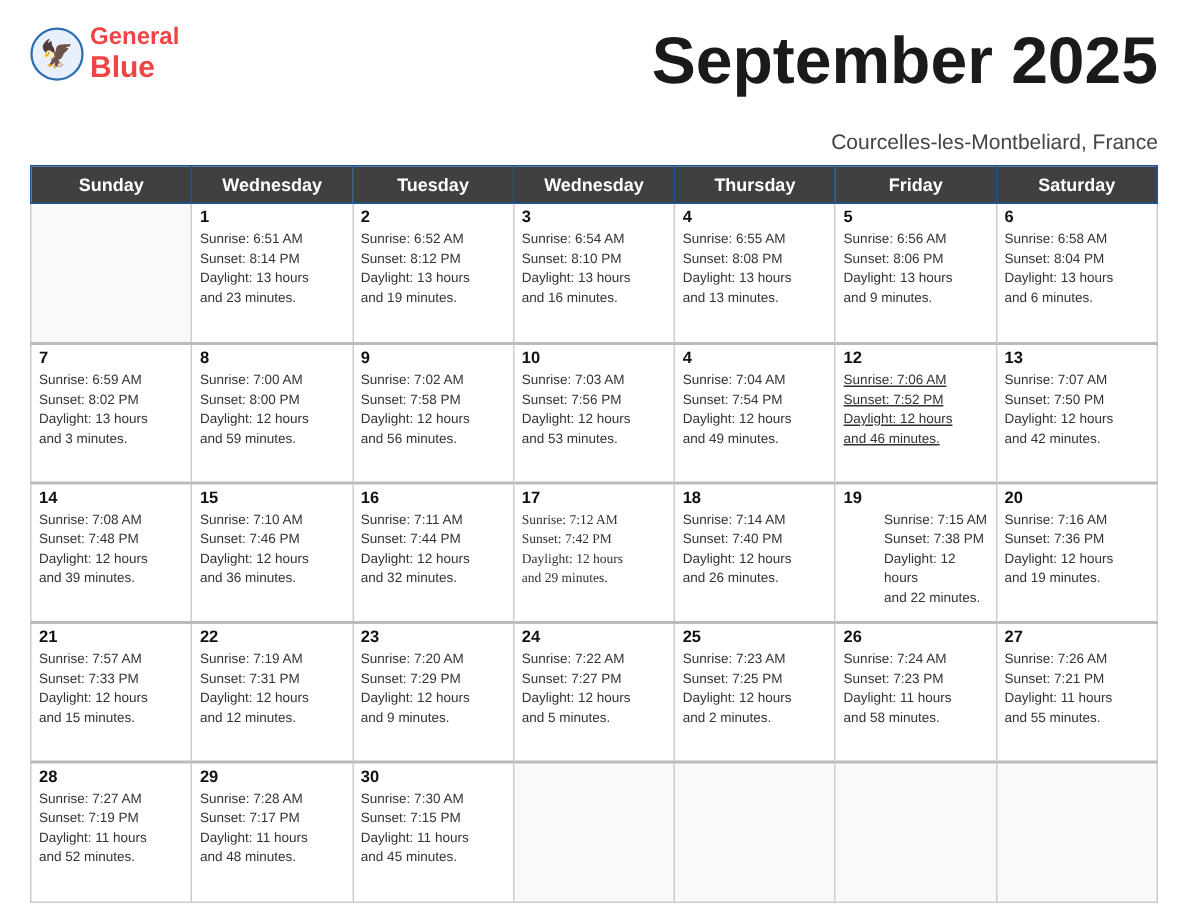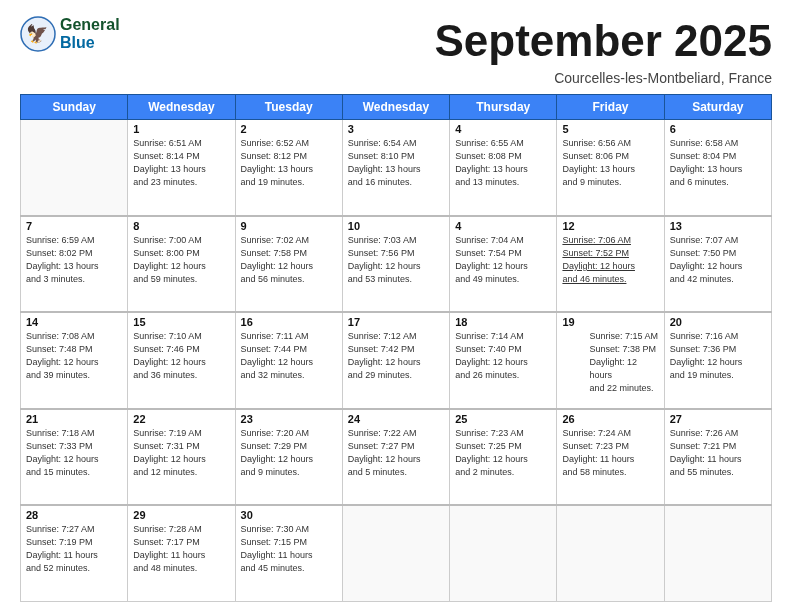--- a/index.html
+++ b/index.html
@@ -36,31 +36,31 @@
       text-align: right;
     }
     .main-title {
       font-size: 44px;
       font-weight: bold;
       color: #1a1a1a;
     }
     .subtitle {
       font-size: 14px;
       color: #444;
-      margin-top: 4px;
+      margin-top: 20px;
     }
     .calendar {
       flex: 1;
       border: 1px solid #ccc;
       border-collapse: collapse;
       width: 100%;
       table-layout: fixed;
     }
     .calendar th {
-      background: #3b82f6;
+      background: #404040;
       color: #fff;
       font-size: 12px;
       font-weight: bold;
       text-align: center;
       padding: 5px 2px;
       border: 1px solid #1a5499;
     }
     .calendar td {
       border: 1px solid #ccc;
       vertical-align: top;
@@ -95,22 +95,22 @@
   <div class="header">
     <div class="logo">
       <div class="logo-row">
         <div style="display:flex;flex-direction:column;align-items:center;margin-right:4px;">
           <svg width="36" height="36" viewBox="0 0 36 36">
             <circle cx="18" cy="18" r="17" fill="#e8f0fb" stroke="#2e6db4" stroke-width="1.5"></circle>
             <text x="18" y="24" text-anchor="middle" font-size="18" fill="#2e6db4">🦅</text>
           </svg>
         </div>
         <div>
-          <div style="font-size:16px;font-weight:bold;color:#14532d;line-height:1.1;">General</div>
-          <div style="font-size:16px;font-weight:bold;color:#0369a1;line-height:1.1;">Blue</div>
+          <div style="font-size:16px;font-weight:bold;color:#ef4444;line-height:1.1;">General</div>
+          <div style="font-size:20px;font-weight:bold;color:#ef4444;line-height:1.1;">Blue</div>
         </div>
       </div>
     </div>
     <div class="title-block">
       <div class="main-title">September 2025</div>
       <div class="subtitle">Courcelles-les-Montbeliard, France</div>
     </div>
   </div>
 
   <table class="calendar">
@@ -239,21 +239,21 @@
           </td>
           <td>
             <span class="day-number">16</span>
             <div class="day-info" style="white-space: pre-line;">Sunrise: 7:11 AM
 Sunset: 7:44 PM
 Daylight: 12 hours
 and 32 minutes.</div>
           </td>
           <td>
             <span class="day-number">17</span>
-            <div class="day-info" style="white-space: pre-line;">Sunrise: 7:12 AM
+            <div class="day-info" style="white-space: pre-line; font-family: Liberation Serif, serif;">Sunrise: 7:12 AM
 Sunset: 7:42 PM
 Daylight: 12 hours
 and 29 minutes.</div>
           </td>
           <td>
             <span class="day-number">18</span>
             <div class="day-info" style="white-space: pre-line;">Sunrise: 7:14 AM
 Sunset: 7:40 PM
 Daylight: 12 hours
 and 26 minutes.</div>
@@ -269,21 +269,21 @@
             <span class="day-number">20</span>
             <div class="day-info" style="white-space: pre-line;">Sunrise: 7:16 AM
 Sunset: 7:36 PM
 Daylight: 12 hours
 and 19 minutes.</div>
           </td>
         </tr>
         <tr class="row-separator">
           <td>
             <span class="day-number">21</span>
-            <div class="day-info" style="white-space: pre-line;">Sunrise: 7:18 AM
+            <div class="day-info" style="white-space: pre-line;">Sunrise: 7:57 AM
 Sunset: 7:33 PM
 Daylight: 12 hours
 and 15 minutes.</div>
           </td>
           <td>
             <span class="day-number">22</span>
             <div class="day-info" style="white-space: pre-line;">Sunrise: 7:19 AM
 Sunset: 7:31 PM
 Daylight: 12 hours
 and 12 minutes.</div>

